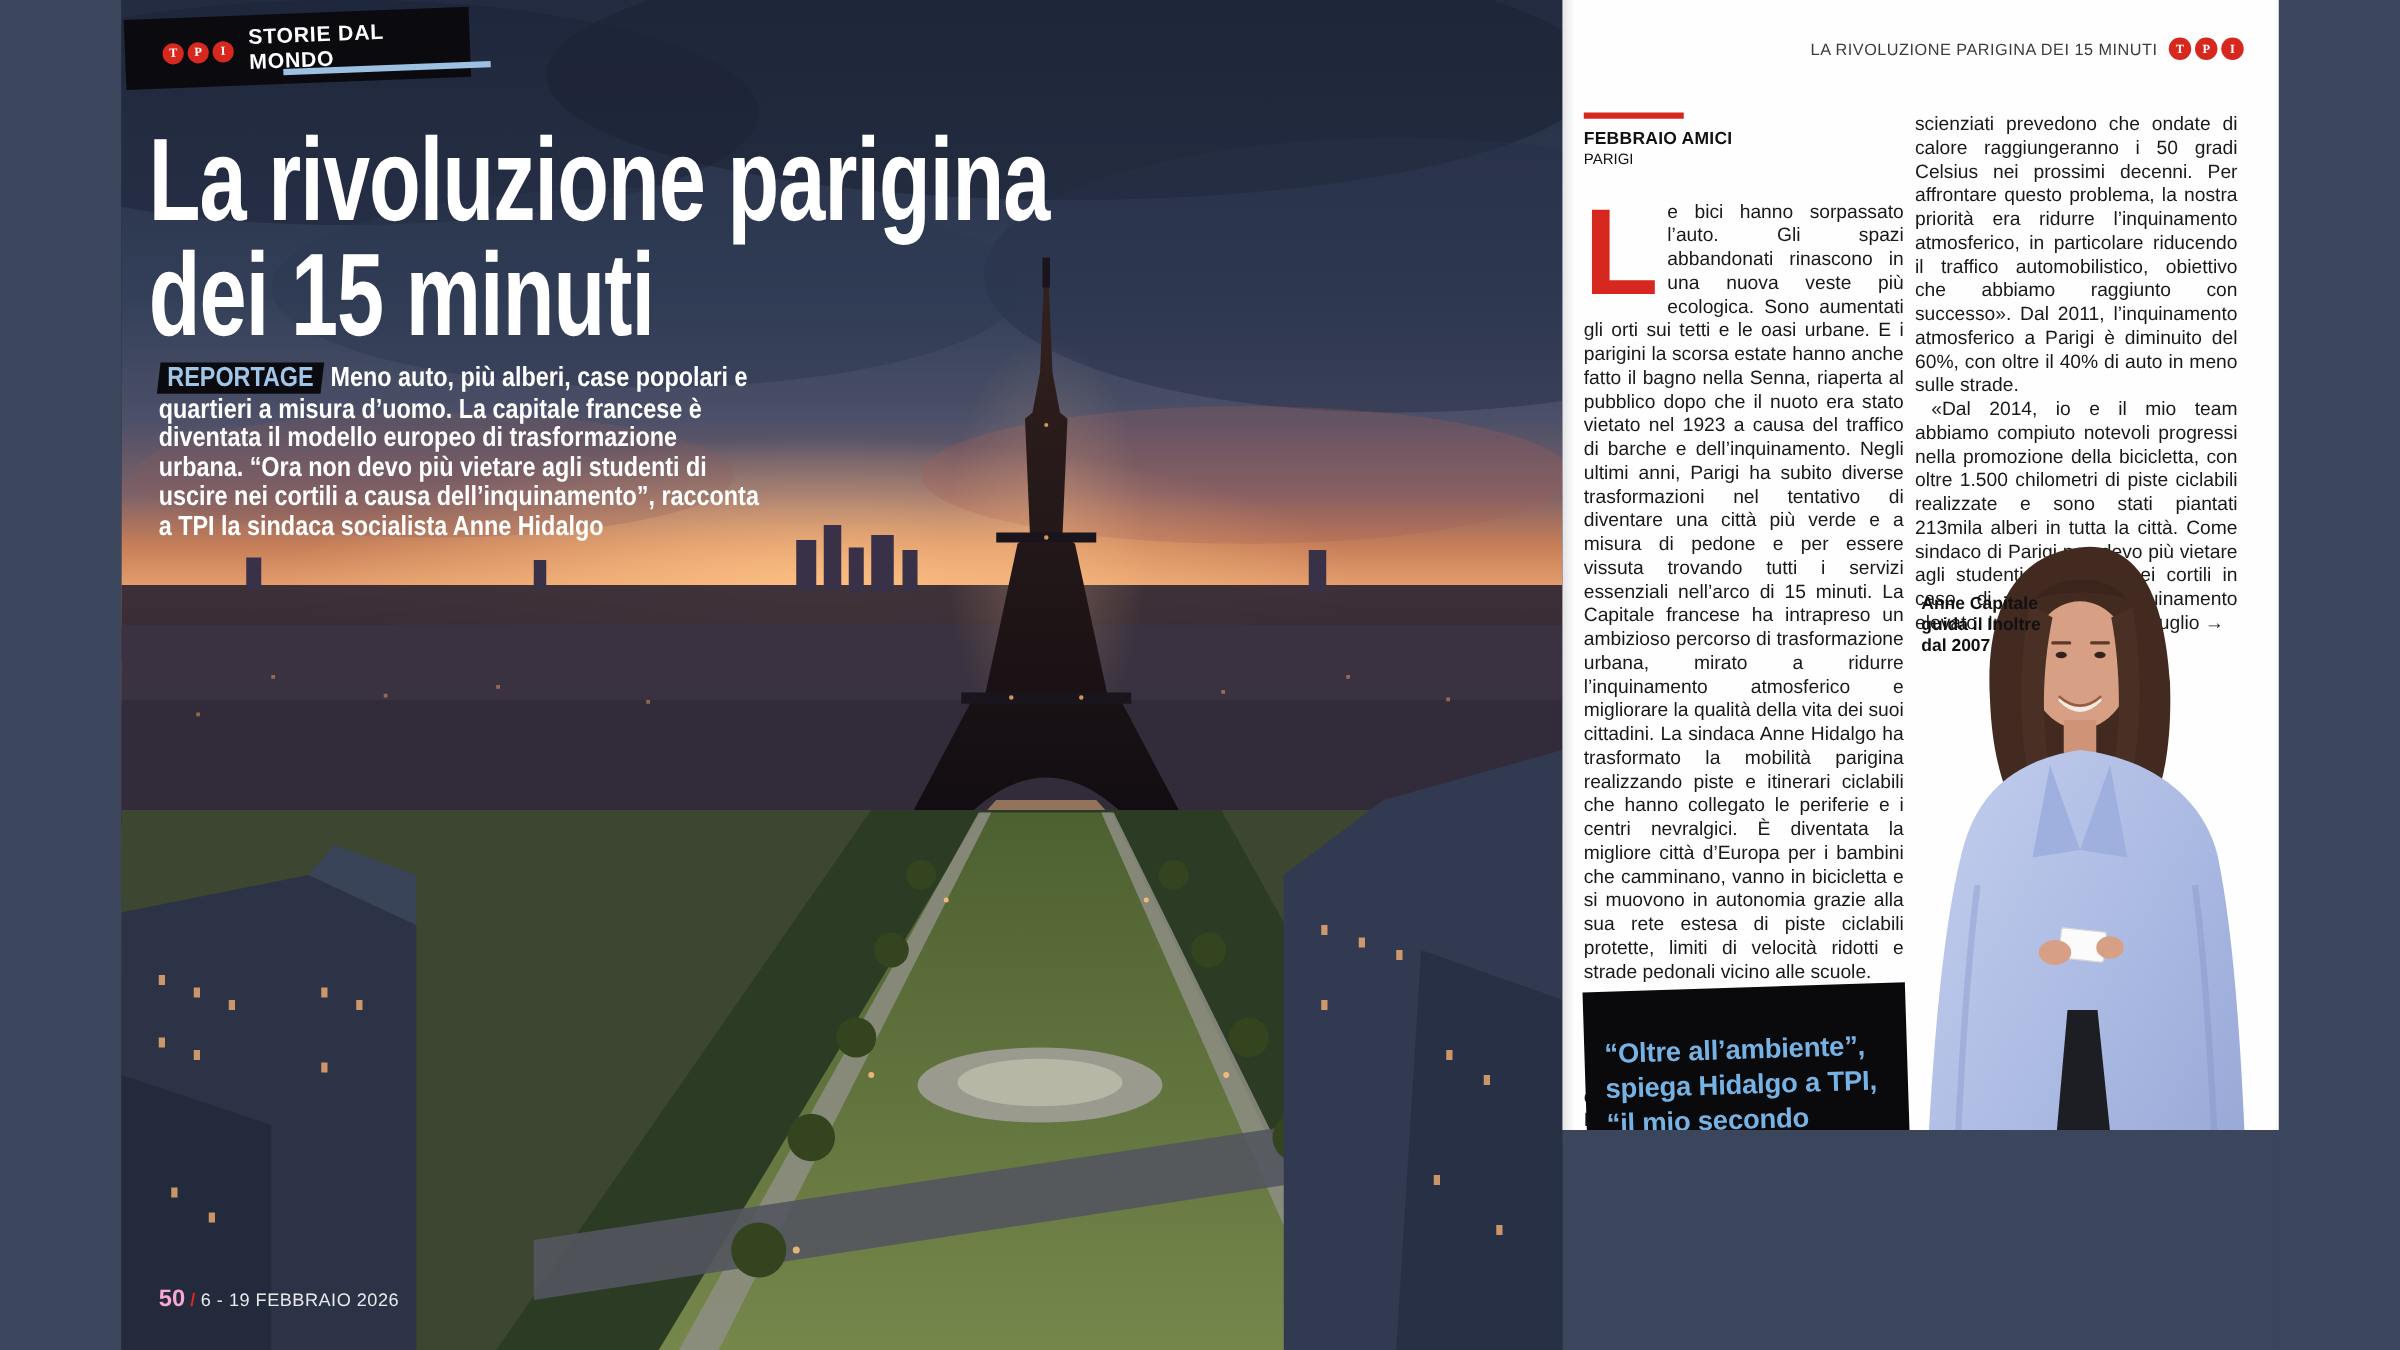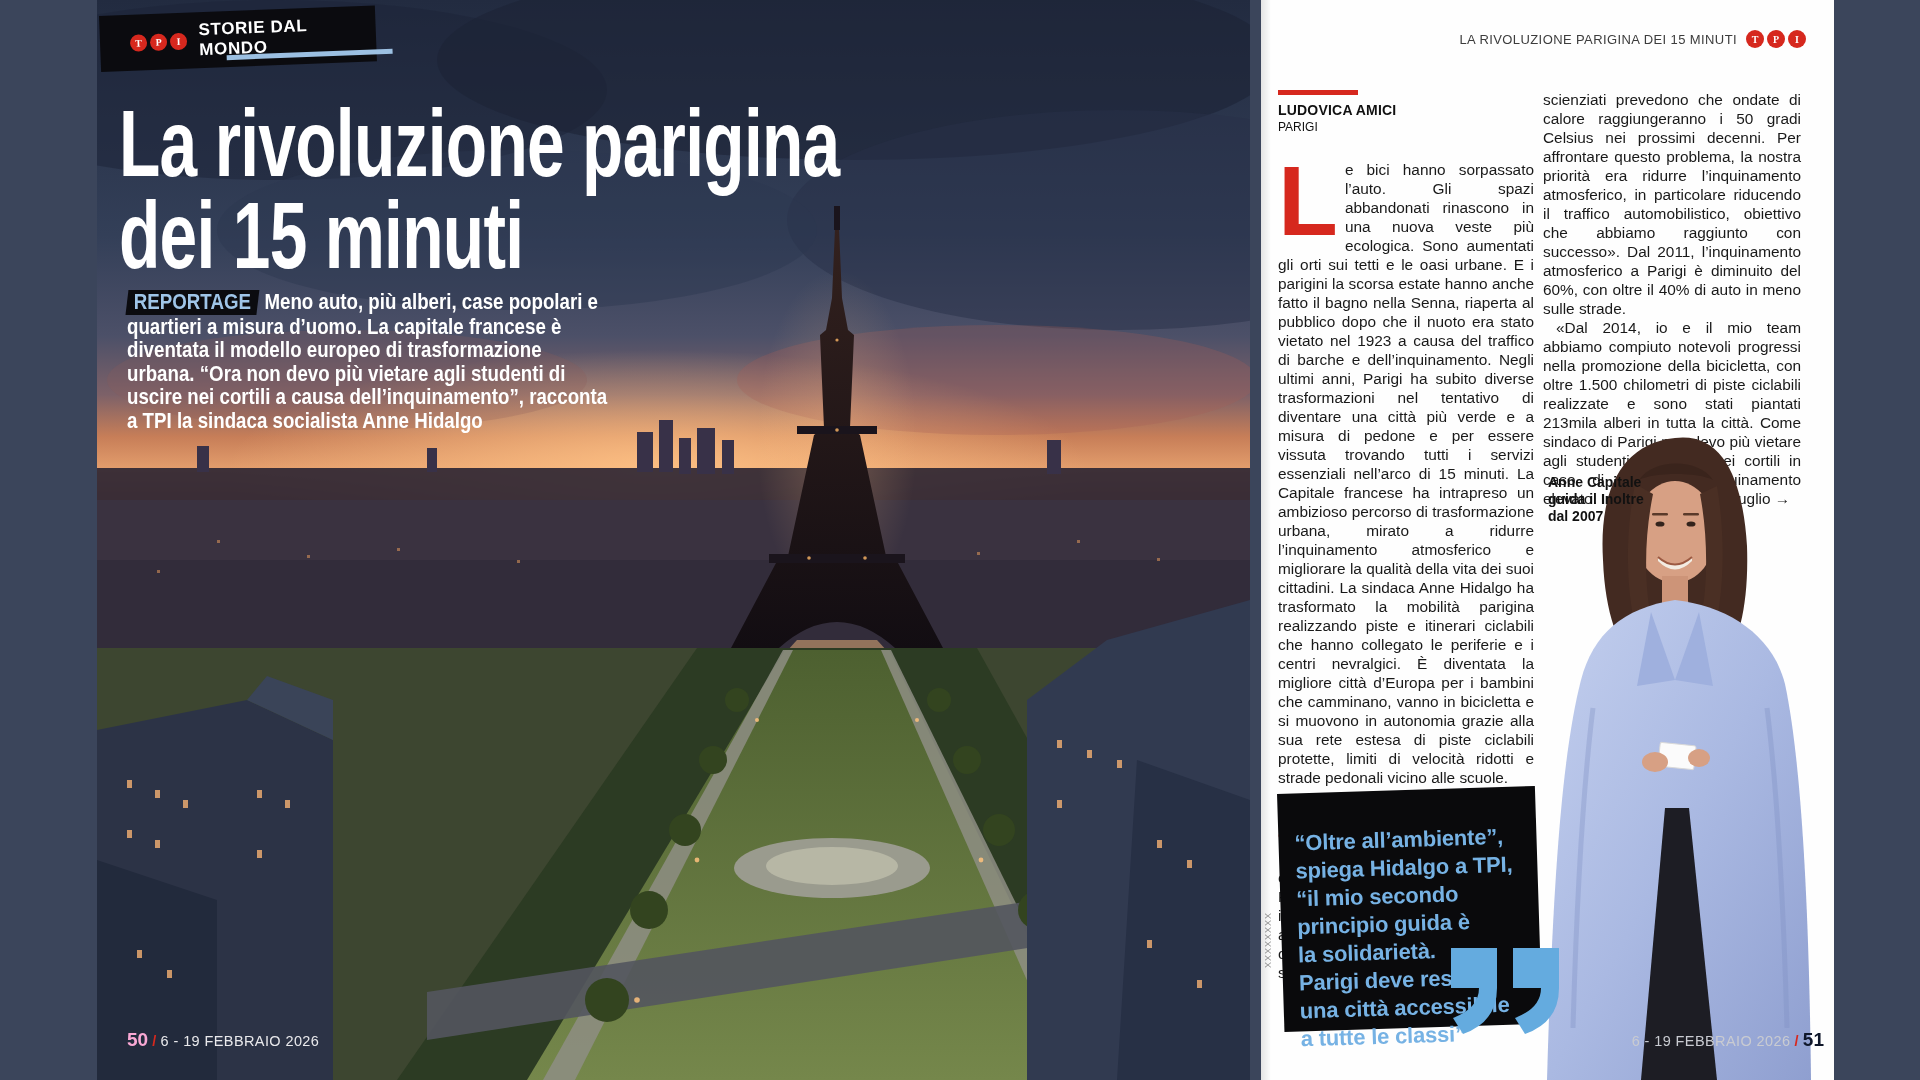--- a/index.html
+++ b/index.html
@@ -35,21 +35,21 @@
     transform:skewX(-8deg);margin-right:8px;}
   .tag span{display:inline-block;transform:skewX(8deg);}
 
   .folio{position:absolute;font-size:14.5px;color:#e9e9ec;letter-spacing:.4px;}
   .folio b{font-size:19px;letter-spacing:0;}
   .folio .slash{color:#d6281e;font-weight:700;margin:0 4px;}
   .folio-left{left:30px;top:1029px;}
   .folio-left b{color:#f9a8d4;}
 
   
-  .page-right{position:absolute;left:1250px;top:0;width:573px;height:1080px;background:#fefefe;overflow:hidden;margin-left:11px;}
+  .page-right{position:absolute;left:1250px;top:0;width:573px;height:904px;background:#fefefe;overflow:hidden;}
   .fold-shade{position:absolute;left:0;top:0;width:10px;height:1080px;
     background:linear-gradient(to right,rgba(0,0,0,.10),rgba(0,0,0,0));}
 
   .running-head{position:absolute;top:30px;right:28px;display:flex;align-items:center;gap:9px;}
   .running-head .rh-text{font-size:13px;color:#3c3c3c;letter-spacing:.4px;}
   .running-head .dot{width:18px;height:18px;font-size:10px;}
 
   .byline-rule{position:absolute;left:17px;top:90px;width:80px;height:5px;background:#d6281e;}
   .byline{position:absolute;left:17px;top:102px;color:#111;}
   .byline .name{font-weight:800;font-size:14px;letter-spacing:.2px;}
@@ -259,21 +259,21 @@
       <span class="rh-text">LA RIVOLUZIONE PARIGINA DEI 15 MINUTI</span>
       <span class="tpi">
         <span class="dot">T</span>
         <span class="dot">P</span>
         <span class="dot">I</span>
       </span>
     </div>
 
     <div class="byline-rule"></div>
     <div class="byline">
-      <div class="name">LUDOVICA AMICI</div>
+      <div class="name">FEBBRAIO AMICI</div>
       <div class="city">PARIGI</div>
     </div>
 
     <div class="col col1">
       <p><span class="dropcap">L</span><span>e bici hanno sorpassato l’auto. Gli spazi abbandonati rinascono in una nuova veste più ecologica. Sono aumentati gli orti sui tetti e le oasi urbane. E i parigini la scorsa estate hanno anche fatto il bagno nella Senna, riaperta al pubblico dopo che il nuoto era stato vietato nel 1923 a causa del traffico di barche e dell’inquinamento. Negli ultimi anni, Parigi ha subito diverse trasformazioni nel tentativo di diventare una città più verde e a misura di pedone e per essere vissuta trovando tutti i servizi essenziali nell’arco di 15 minuti. La Capitale francese ha intrapreso un ambizioso percorso di trasformazione urbana, mirato a ridurre l’inquinamento atmosferico e migliorare la qualità della vita dei suoi cittadini. La sindaca Anne Hidalgo ha trasformato la mobilità parigina realizzando piste e itinerari ciclabili che hanno collegato le periferie e i centri nevralgici. È diventata la migliore città d’Europa per i bambini che camminano, vanno in bicicletta e si muovono in autonomia grazie alla sua rete estesa di piste ciclabili protette, limiti di velocità ridotti e strade pedonali vicino alle scuole.</span></p>
       <h2 class="subhead">Accessibilità socio-ambientale</h2>
       <p class="indent">«La lotta al cambiamento climatico era centrale nella mia visione per Parigi. Era fondamentale intensificare i nostri sforzi per limitare l’impatto ambientale e adattare la città di conseguenza», racconta a TPI la sindaca Anne Hidalgo. «Gli</p>
     </div>
 
     <div class="col col2">

